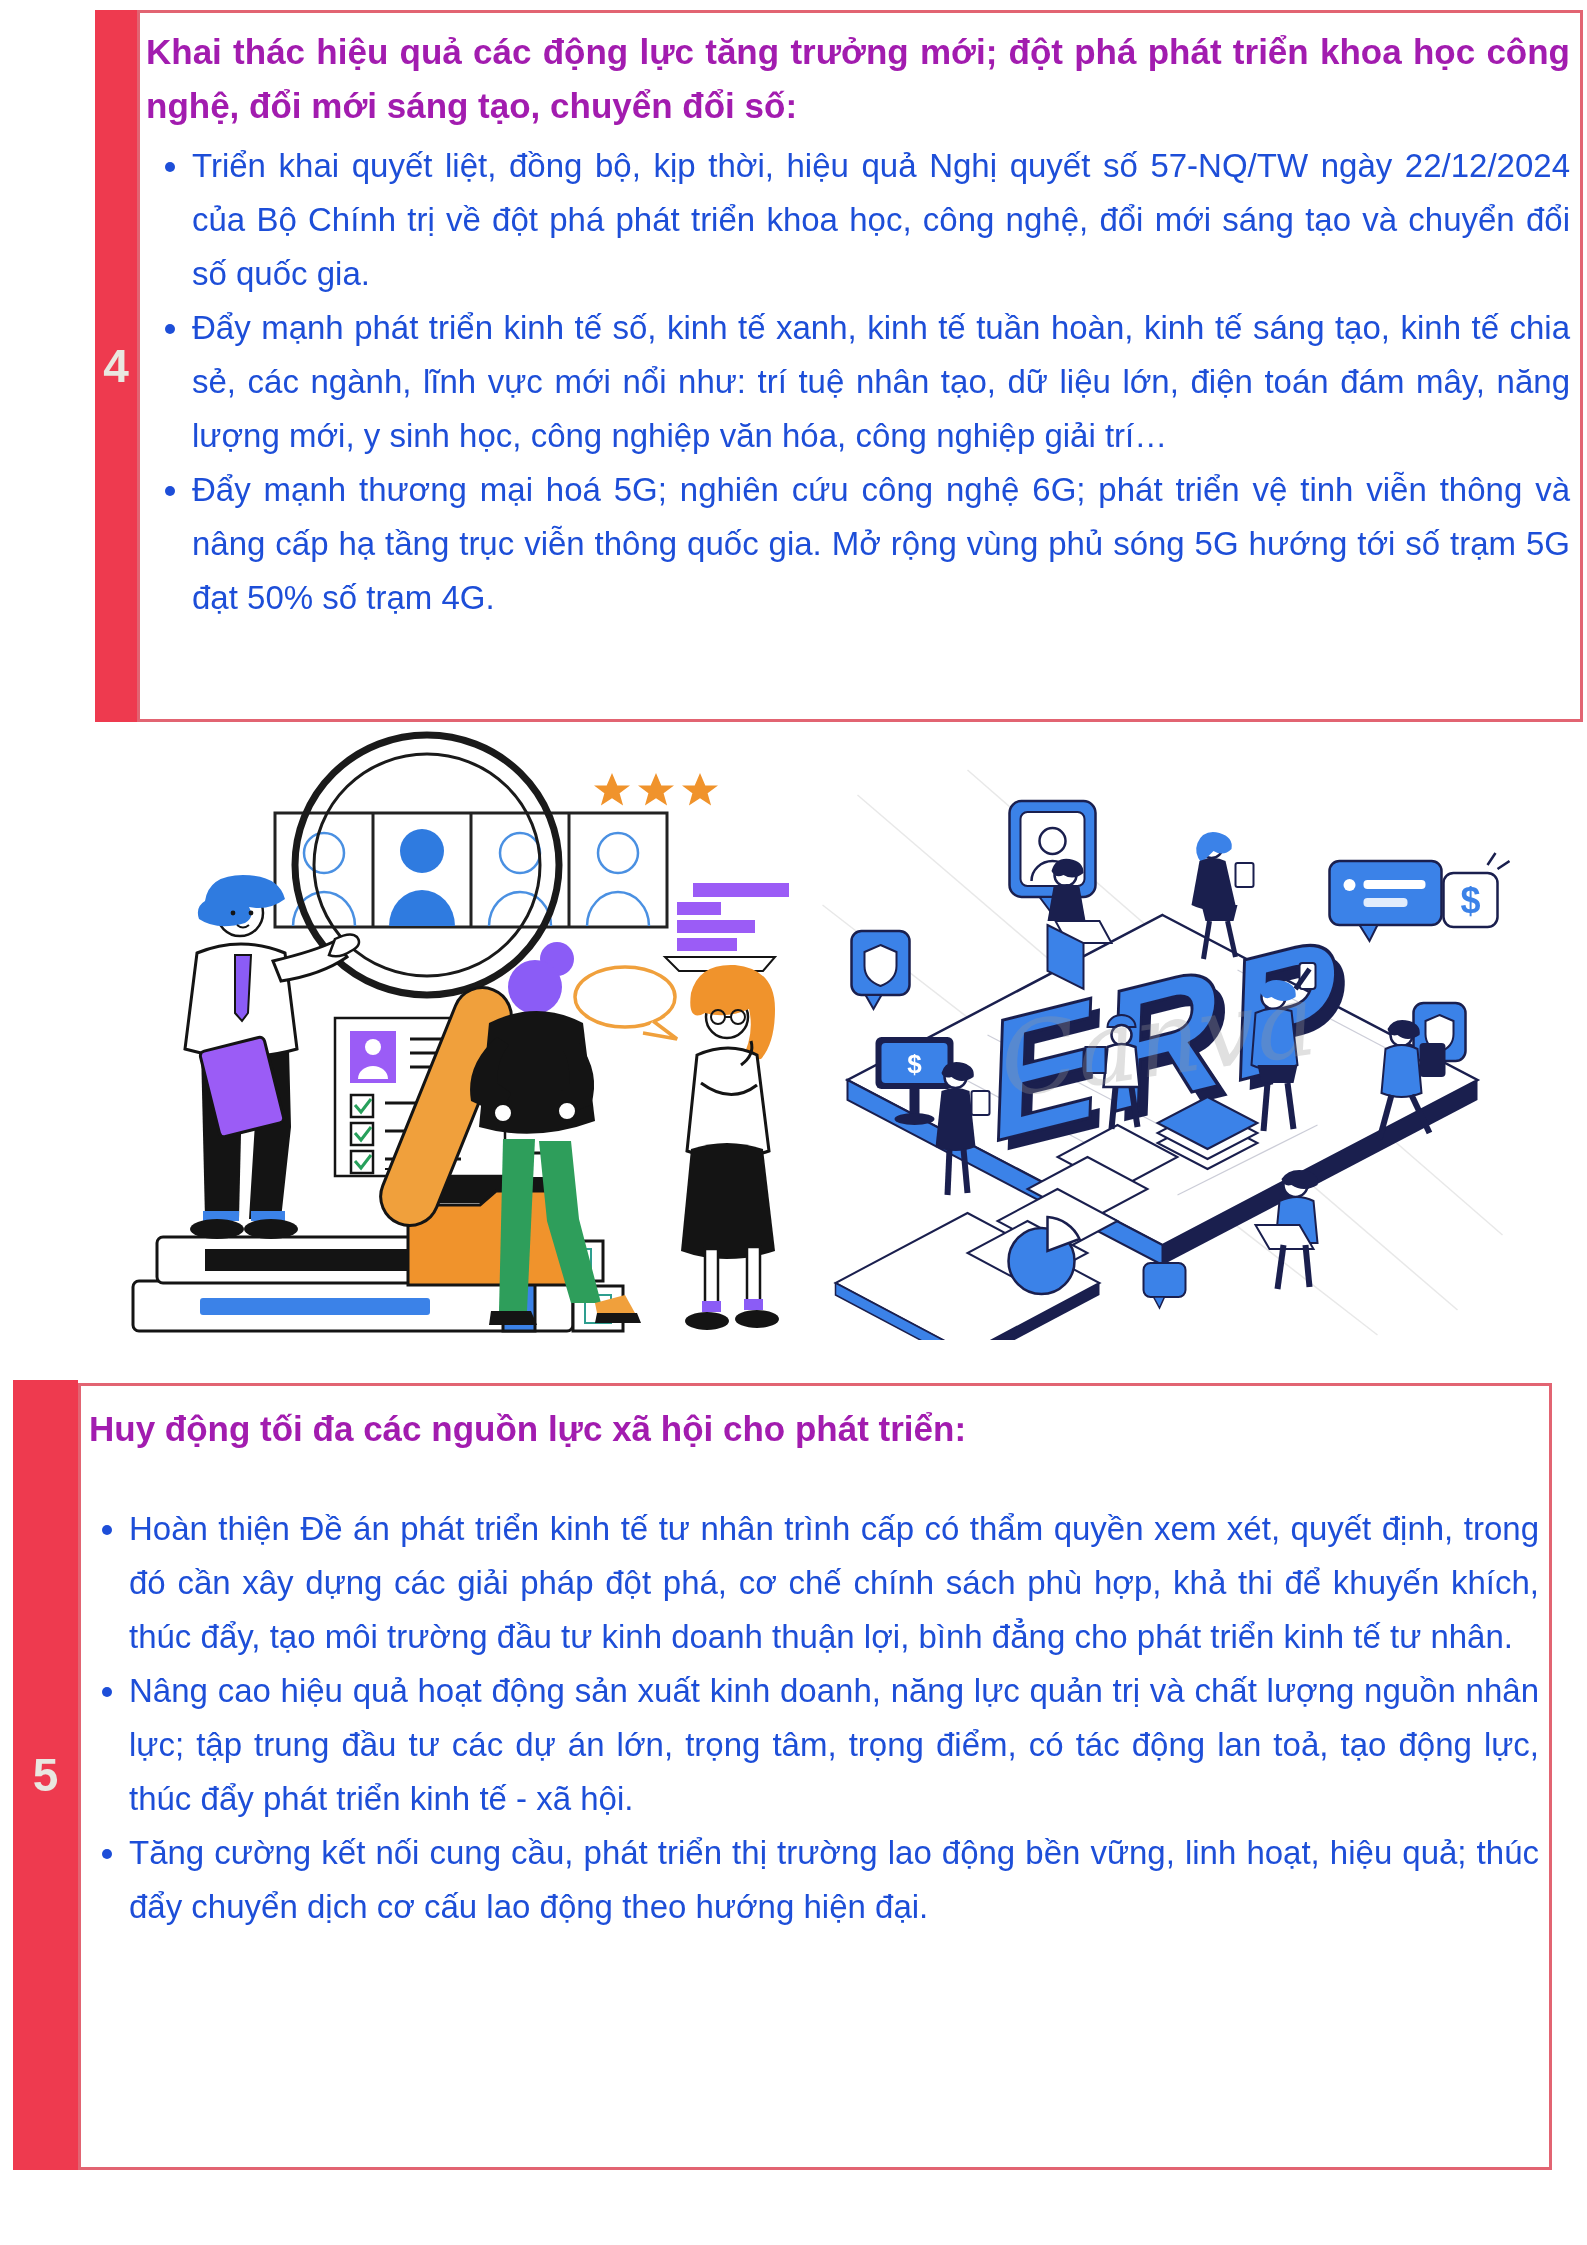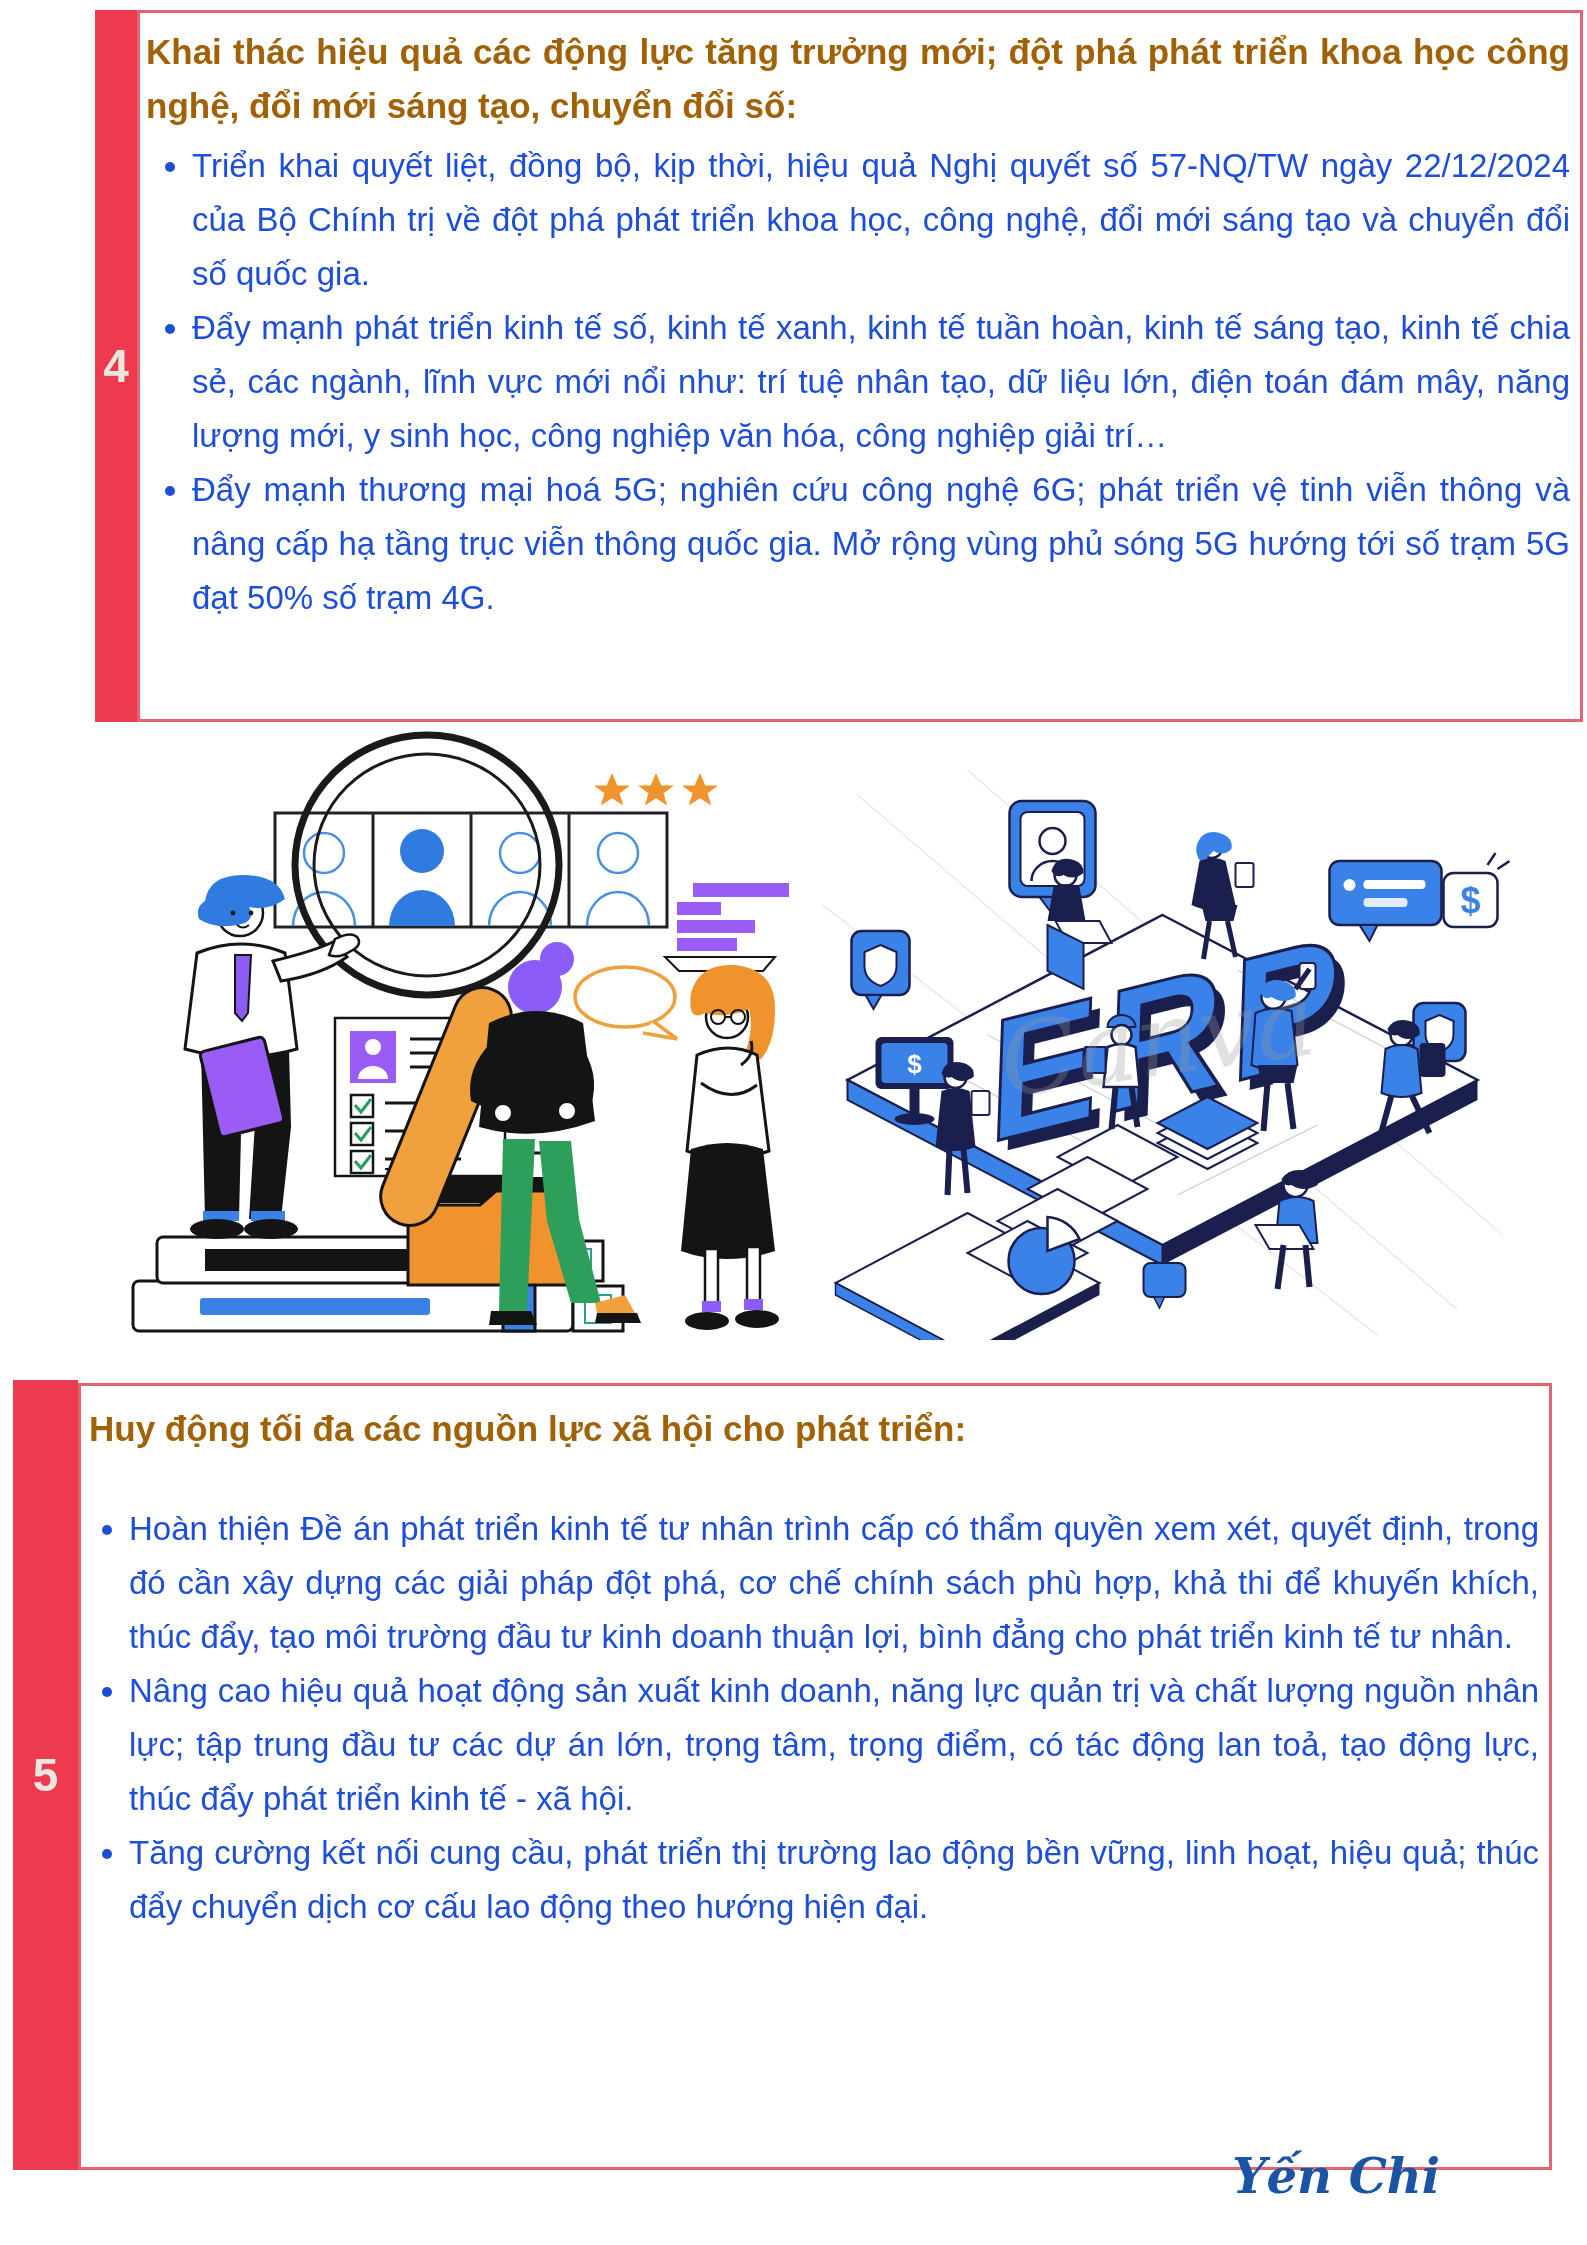--- a/index.html
+++ b/index.html
@@ -1,21 +1,21 @@
 <!DOCTYPE html>
 <html><head>
 <meta charset="utf-8">
 <style>
   html,body{margin:0;padding:0;background:#fff;}
   .page{position:relative;width:1587px;height:2245px;background:#fff;overflow:hidden;
         font-family:"Liberation Sans",sans-serif;color:#1b1b1b;}
   .numbar{position:absolute;background:#EE3A4F;display:flex;align-items:center;justify-content:center;}
   .numbar .num{color:#E9E7E0;font-weight:bold;font-size:46px;}
   .secbox{position:absolute;background:#fff;border:3px solid #E26472;box-sizing:border-box;}
-  .sec-heading{font-weight:bold;font-size:35px;line-height:54px;margin:0;text-align:justify;color:#a16207;}
+  .sec-heading{font-weight:bold;font-size:35px;line-height:54px;margin:0;text-align:justify;color:#a21caf;}
   .bullets{margin:6px 0 0 0;padding:0 0 0 46px;list-style:disc outside;}
   .bullets li{font-size:33px;line-height:54px;text-align:justify;color:#1d4ed8;}
   .box4{padding:12px 10px 0 6px;}
   .box5{padding:16px 10px 0 8px;}
   .box5 .sec-heading{margin-bottom:46px;}
   .illu{position:absolute;}
   .signature{position:absolute;left:1120px;top:2148px;width:320px;text-align:right;
              font-family:"DejaVu Serif",serif;font-style:italic;font-weight:600;
              font-size:48px;color:#1B54A3;}
 </style>
@@ -355,15 +355,14 @@
 
   <div class="secbox box5" style="left:78px;top:1383px;width:1474px;height:787px;">
     <p class="sec-heading" style="text-align:left;">Huy động tối đa các nguồn lực xã hội cho phát triển:</p>
     <ul class="bullets" style="padding-left:40px;">
       <li>Hoàn thiện Đề án phát triển kinh tế tư nhân trình cấp có thẩm quyền xem xét, quyết định, trong đó cần xây dựng các giải pháp đột phá, cơ chế chính sách phù hợp, khả thi để khuyến khích, thúc đẩy, tạo môi trường đầu tư kinh doanh thuận lợi, bình đẳng cho phát triển kinh tế tư nhân.</li>
       <li>Nâng cao hiệu quả hoạt động sản xuất kinh doanh, năng lực quản trị và chất lượng nguồn nhân lực; tập trung đầu tư các dự án lớn, trọng tâm, trọng điểm, có tác động lan toả, tạo động lực, thúc đẩy phát triển kinh tế - xã hội.</li>
       <li>Tăng cường kết nối cung cầu, phát triển thị trường lao động bền vững, linh hoạt, hiệu quả; thúc đẩy chuyển dịch cơ cấu lao động theo hướng hiện đại.</li>
     </ul>
   </div>
 
-  <div class="signature">Yến Chi</div>
 
 </div>
 
 </body></html>

